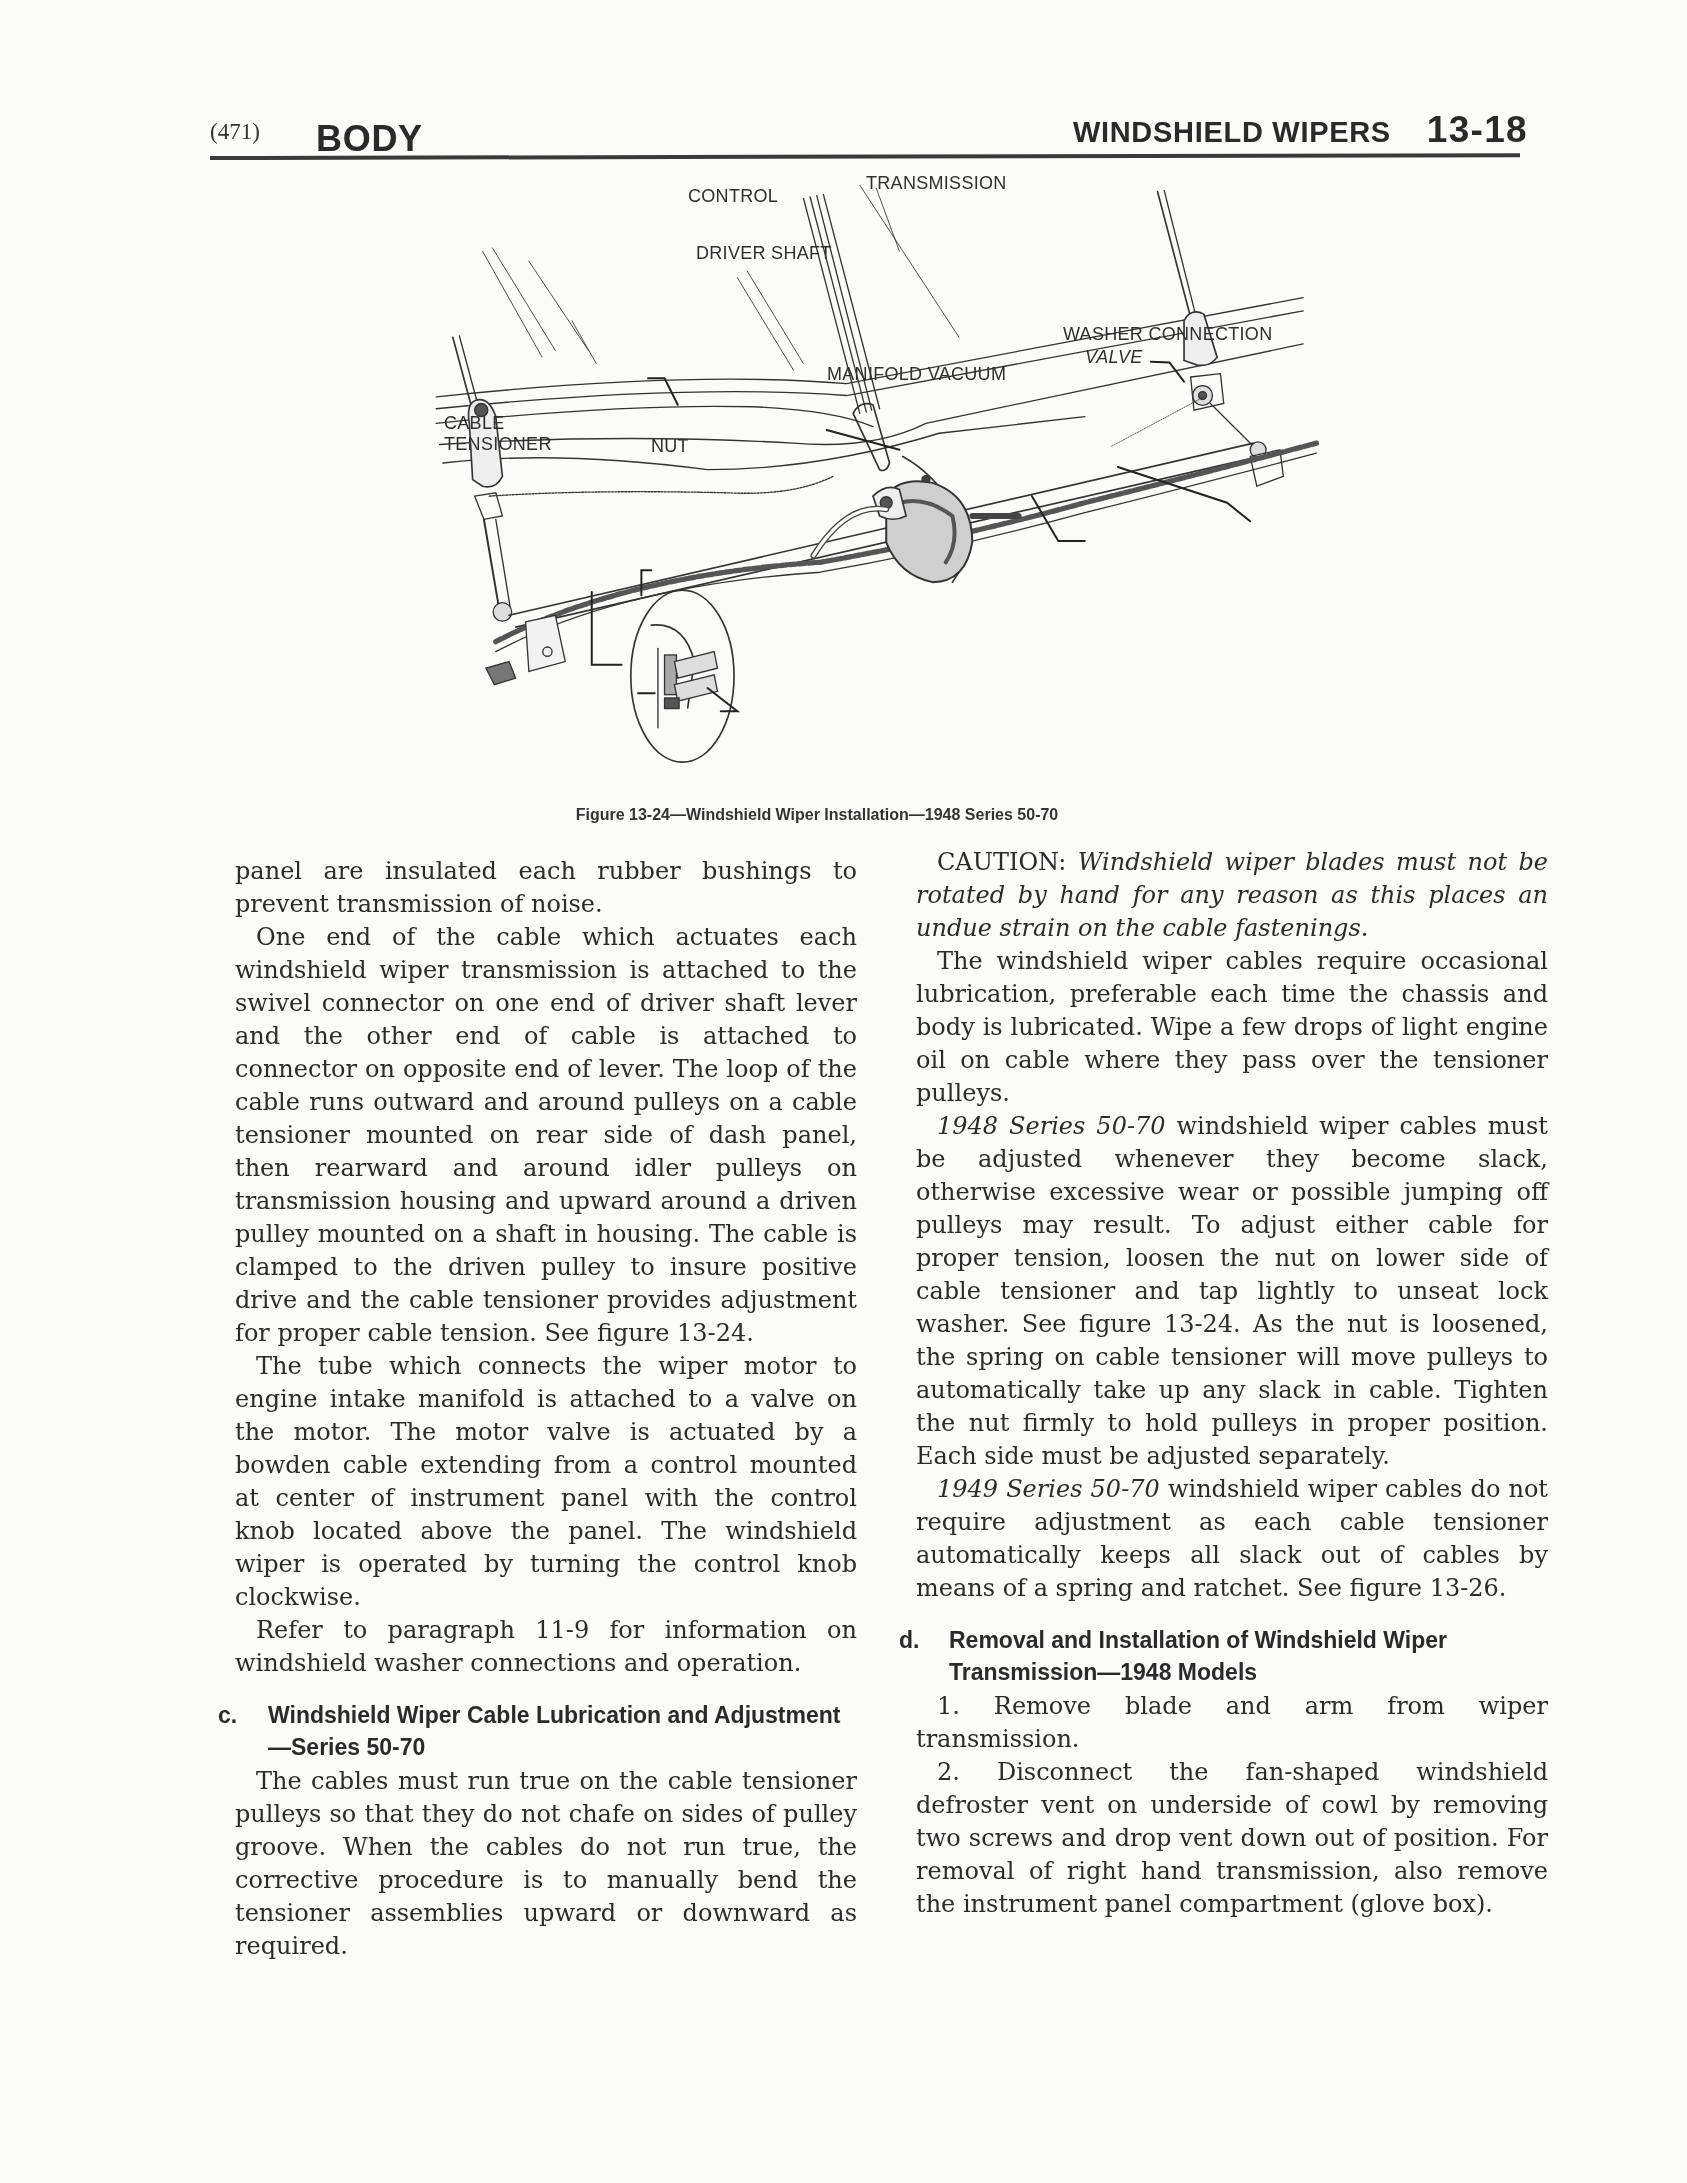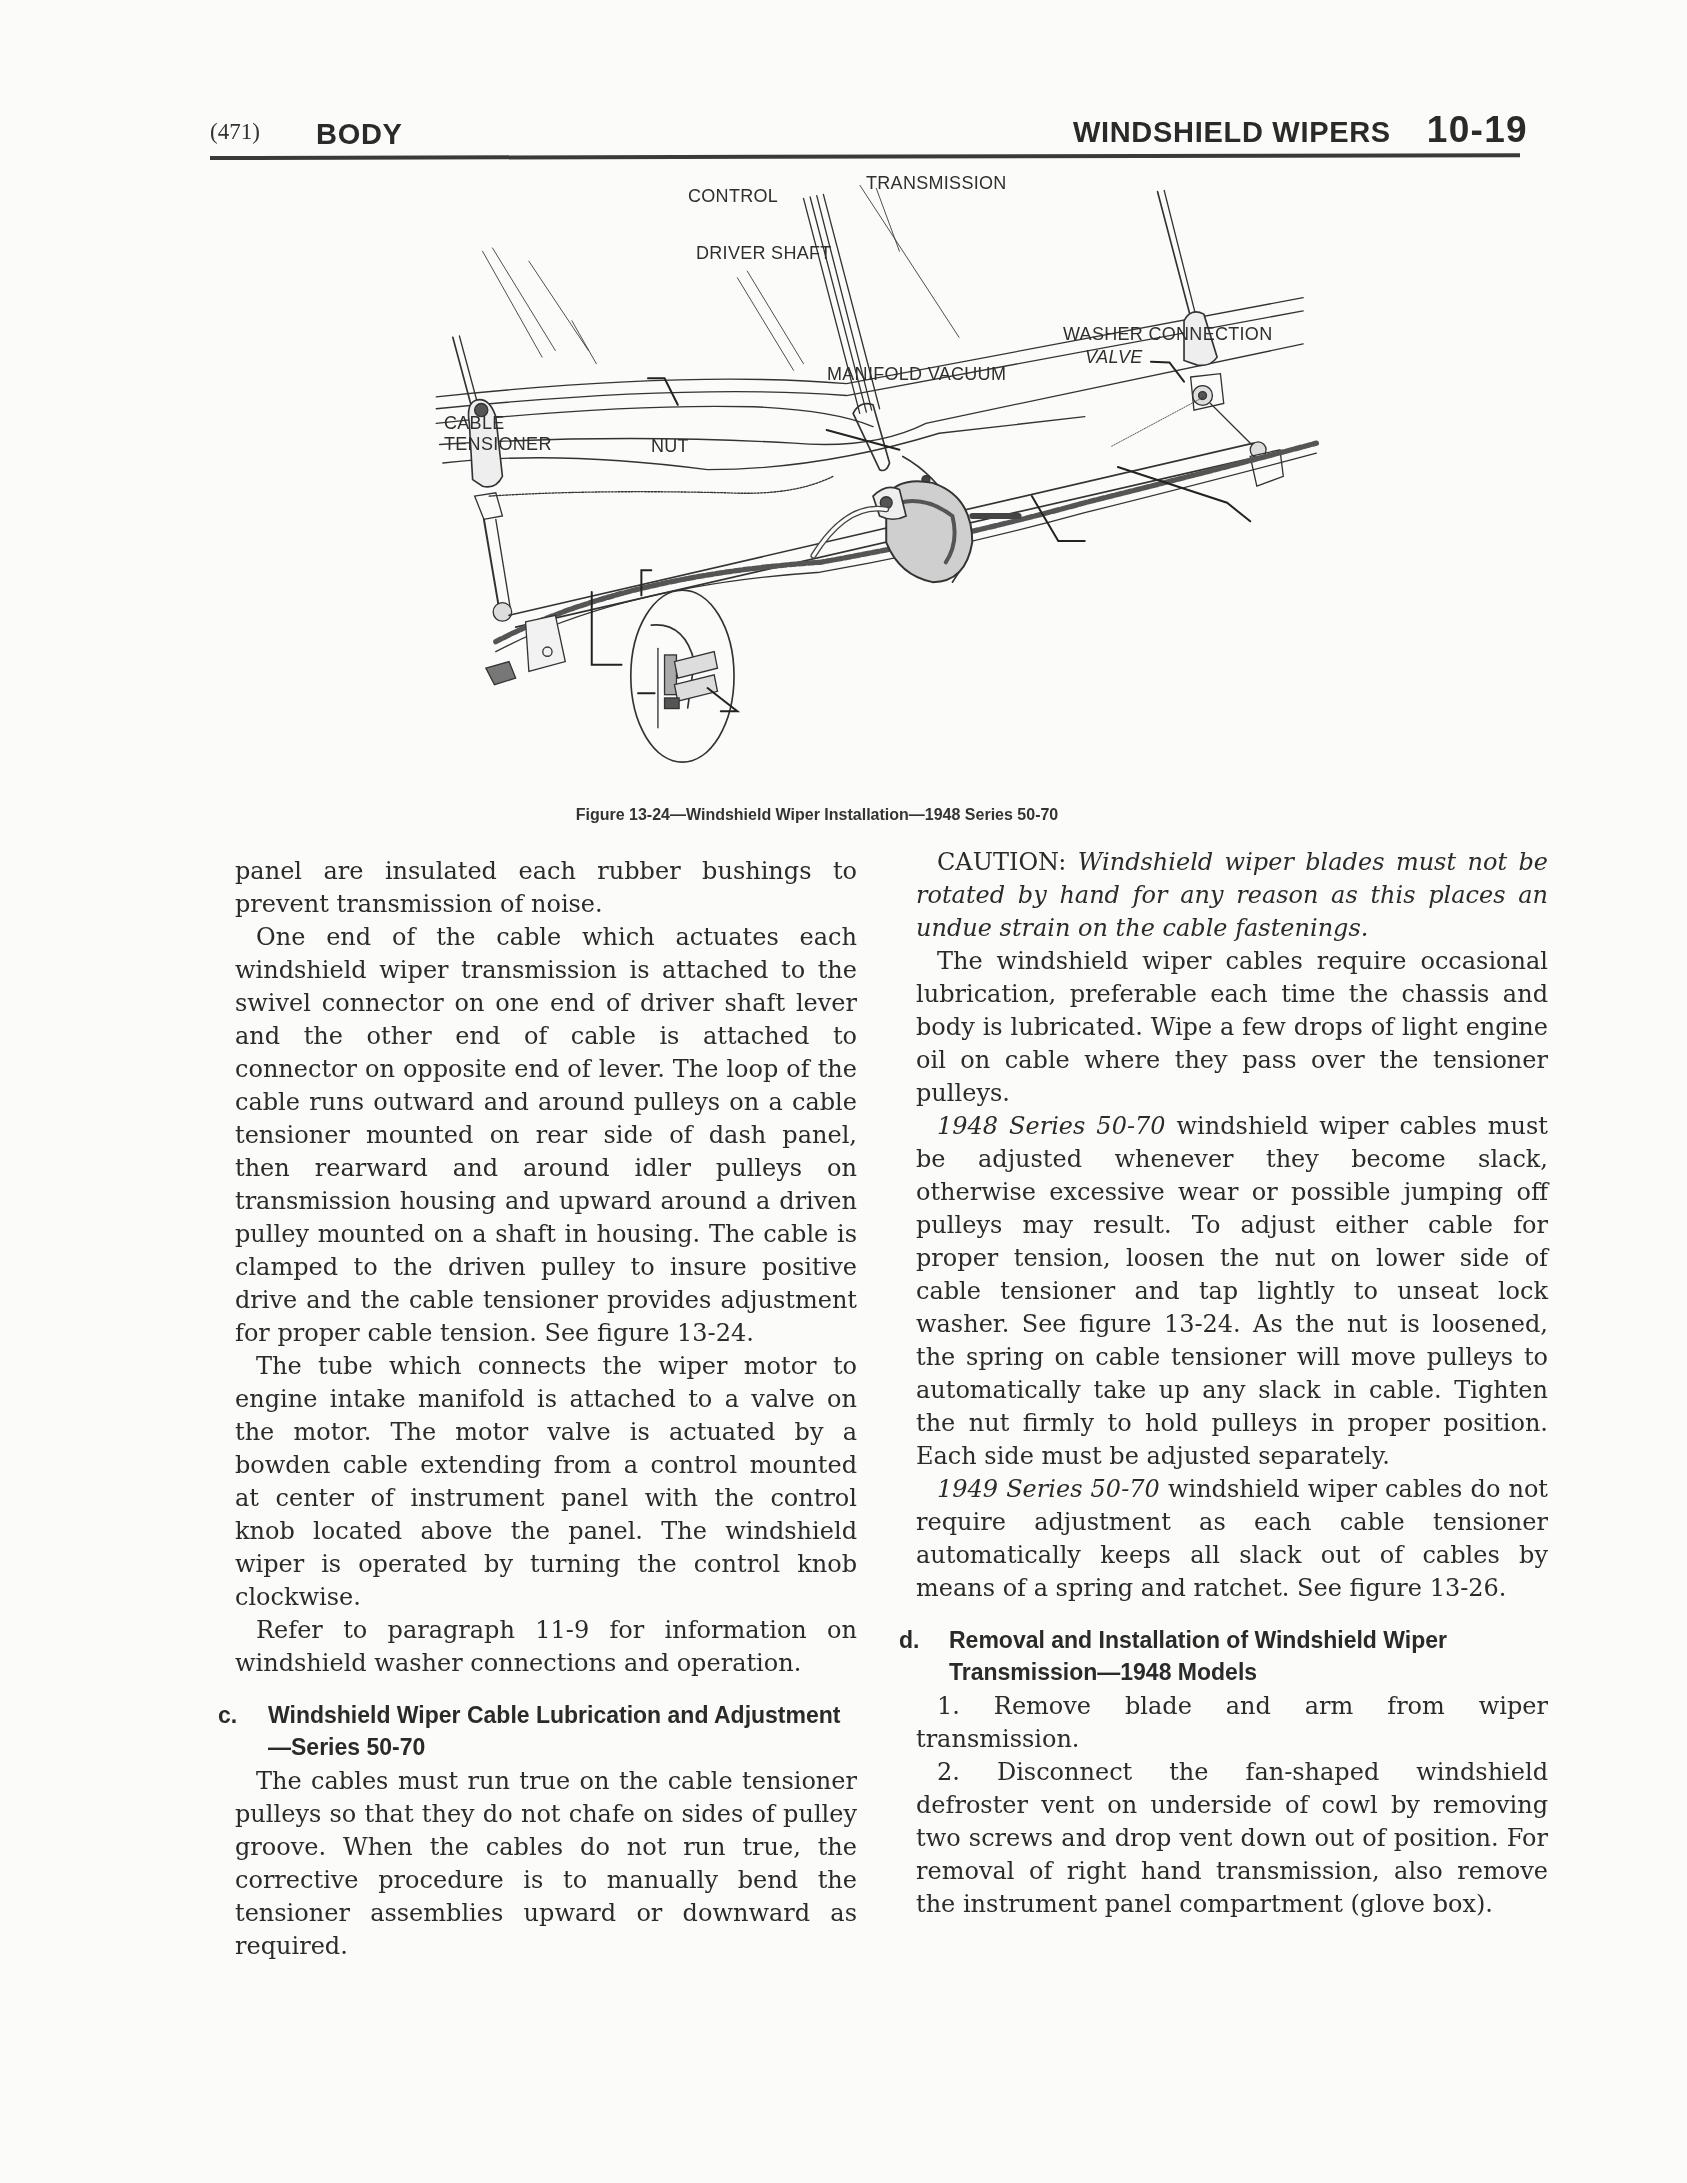--- a/index.html
+++ b/index.html
@@ -3,21 +3,21 @@
 <meta charset="utf-8">
 <style>
   html, body { margin: 0; padding: 0; }
   body {
     width: 1687px; height: 2183px; background: #fbfbf9; position: relative;
     overflow: hidden; color: #2b2b2b;
   }
   .page { position: absolute; left: 0; top: 0; width: 1687px; height: 2183px; }
   .hdr-left { position: absolute; left: 210px; top: 118px; font-family: "Liberation Sans", sans-serif; }
   .hdr-pagenum { font-family: "Liberation Serif", serif; font-size: 23px; color: #333; position: absolute; left: 0; top: 1.3px; white-space: nowrap; }
-  .hdr-section { font-family: "Liberation Sans", sans-serif; font-weight: bold; font-size: 29px; color: #2a2a2a; position: absolute; left: 106px; top: 0; letter-spacing: 0.7px; }
+  .hdr-section { font-family: "Liberation Sans", sans-serif; font-weight: bold; font-size: 36px; color: #2a2a2a; position: absolute; left: 106px; top: 0; letter-spacing: 0.7px; }
   .hdr-right { position: absolute; right: 159px; top: 109px; white-space: nowrap; font-family: "Liberation Sans", sans-serif; font-weight: bold; color: #2a2a2a; }
   .hdr-chapter { font-size: 29px; letter-spacing: 0.7px; vertical-align: baseline; }
   .hdr-pageref { font-size: 37px; margin-left: 33px; letter-spacing: 1.3px; }
   .hdr-rule { position: absolute; left: 210px; top: 156px; width: 1310px; height: 4px; background: #3a3a3a; transform: rotate(-0.12deg); transform-origin: left center; }
 
   .figure { position: absolute; left: 423px; top: 185px; width: 900px; height: 609px; }
   .figure svg { width: 100%; height: 100%; }
   .callout { position: absolute; font-family: "Liberation Sans", sans-serif; font-size: 18px; color: #2f2f2f; letter-spacing: 0.3px; white-space: nowrap; line-height: 21px; }
   .caption { position: absolute; left: 0; width: 1687px; top: 806px; text-align: center; font-family: "Liberation Sans", sans-serif; font-weight: bold; font-size: 16px; color: #333; }
   .caption span { display: inline-block; transform: translateX(-26.5px); }
@@ -35,21 +35,21 @@
 <body>
 
 <div class="page">
 
   <div class="hdr-left">
     <span class="hdr-pagenum">(471)</span>
     <span class="hdr-section">BODY</span>
   </div>
   <div class="hdr-right">
     <span class="hdr-chapter">WINDSHIELD WIPERS</span>
-    <span class="hdr-pageref">10-19</span>
+    <span class="hdr-pageref">13-18</span>
   </div>
   <div class="hdr-rule"></div>
 
   <div class="figure">
     <svg viewBox="0 0 1360 920" xmlns="http://www.w3.org/2000/svg">
       <g fill="none" stroke="#333" stroke-width="2" stroke-linecap="round">
 
         <g stroke-width="1.3">
           <line x1="90" y1="100" x2="180" y2="260"></line>
           <line x1="105" y1="95" x2="200" y2="250"></line>

